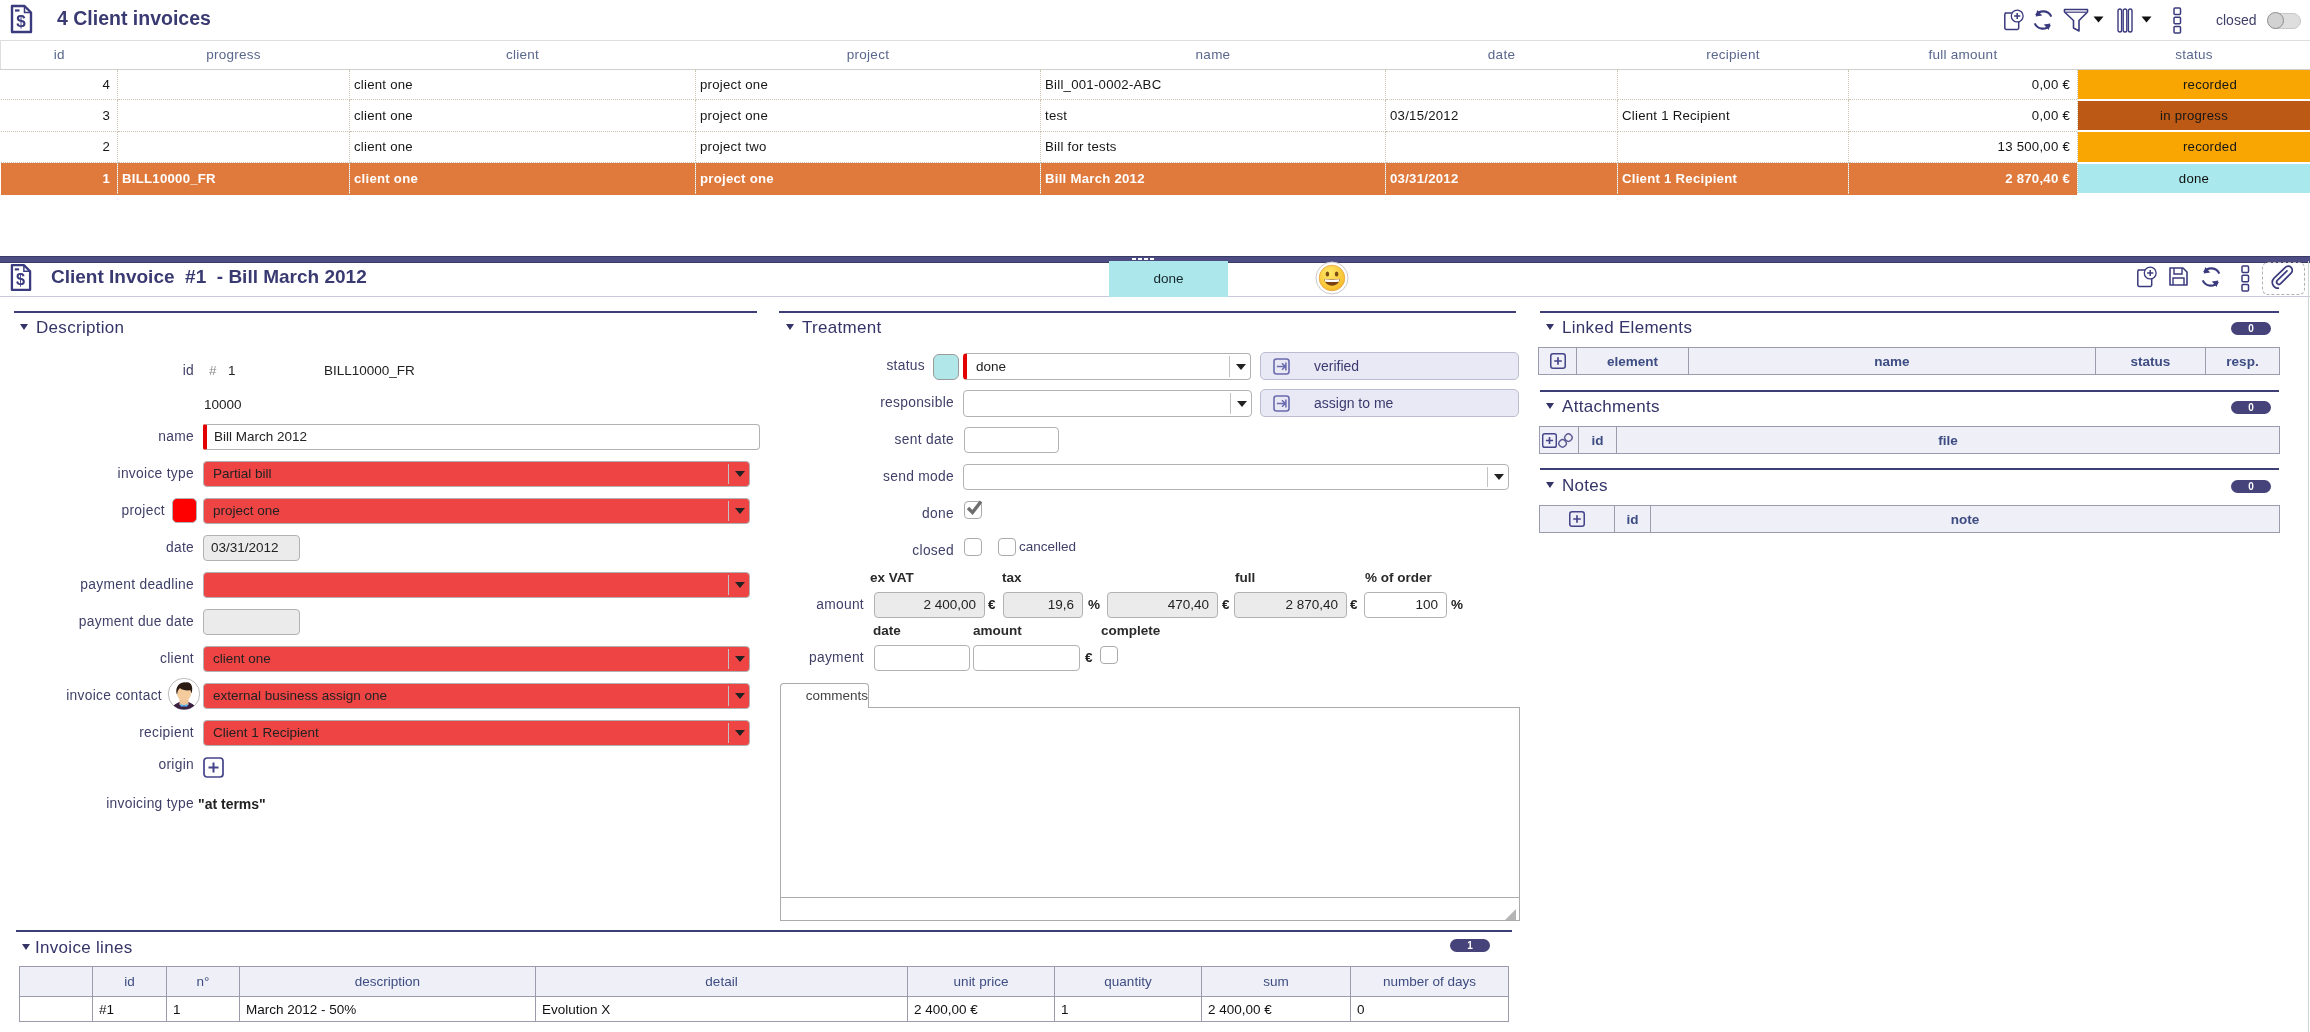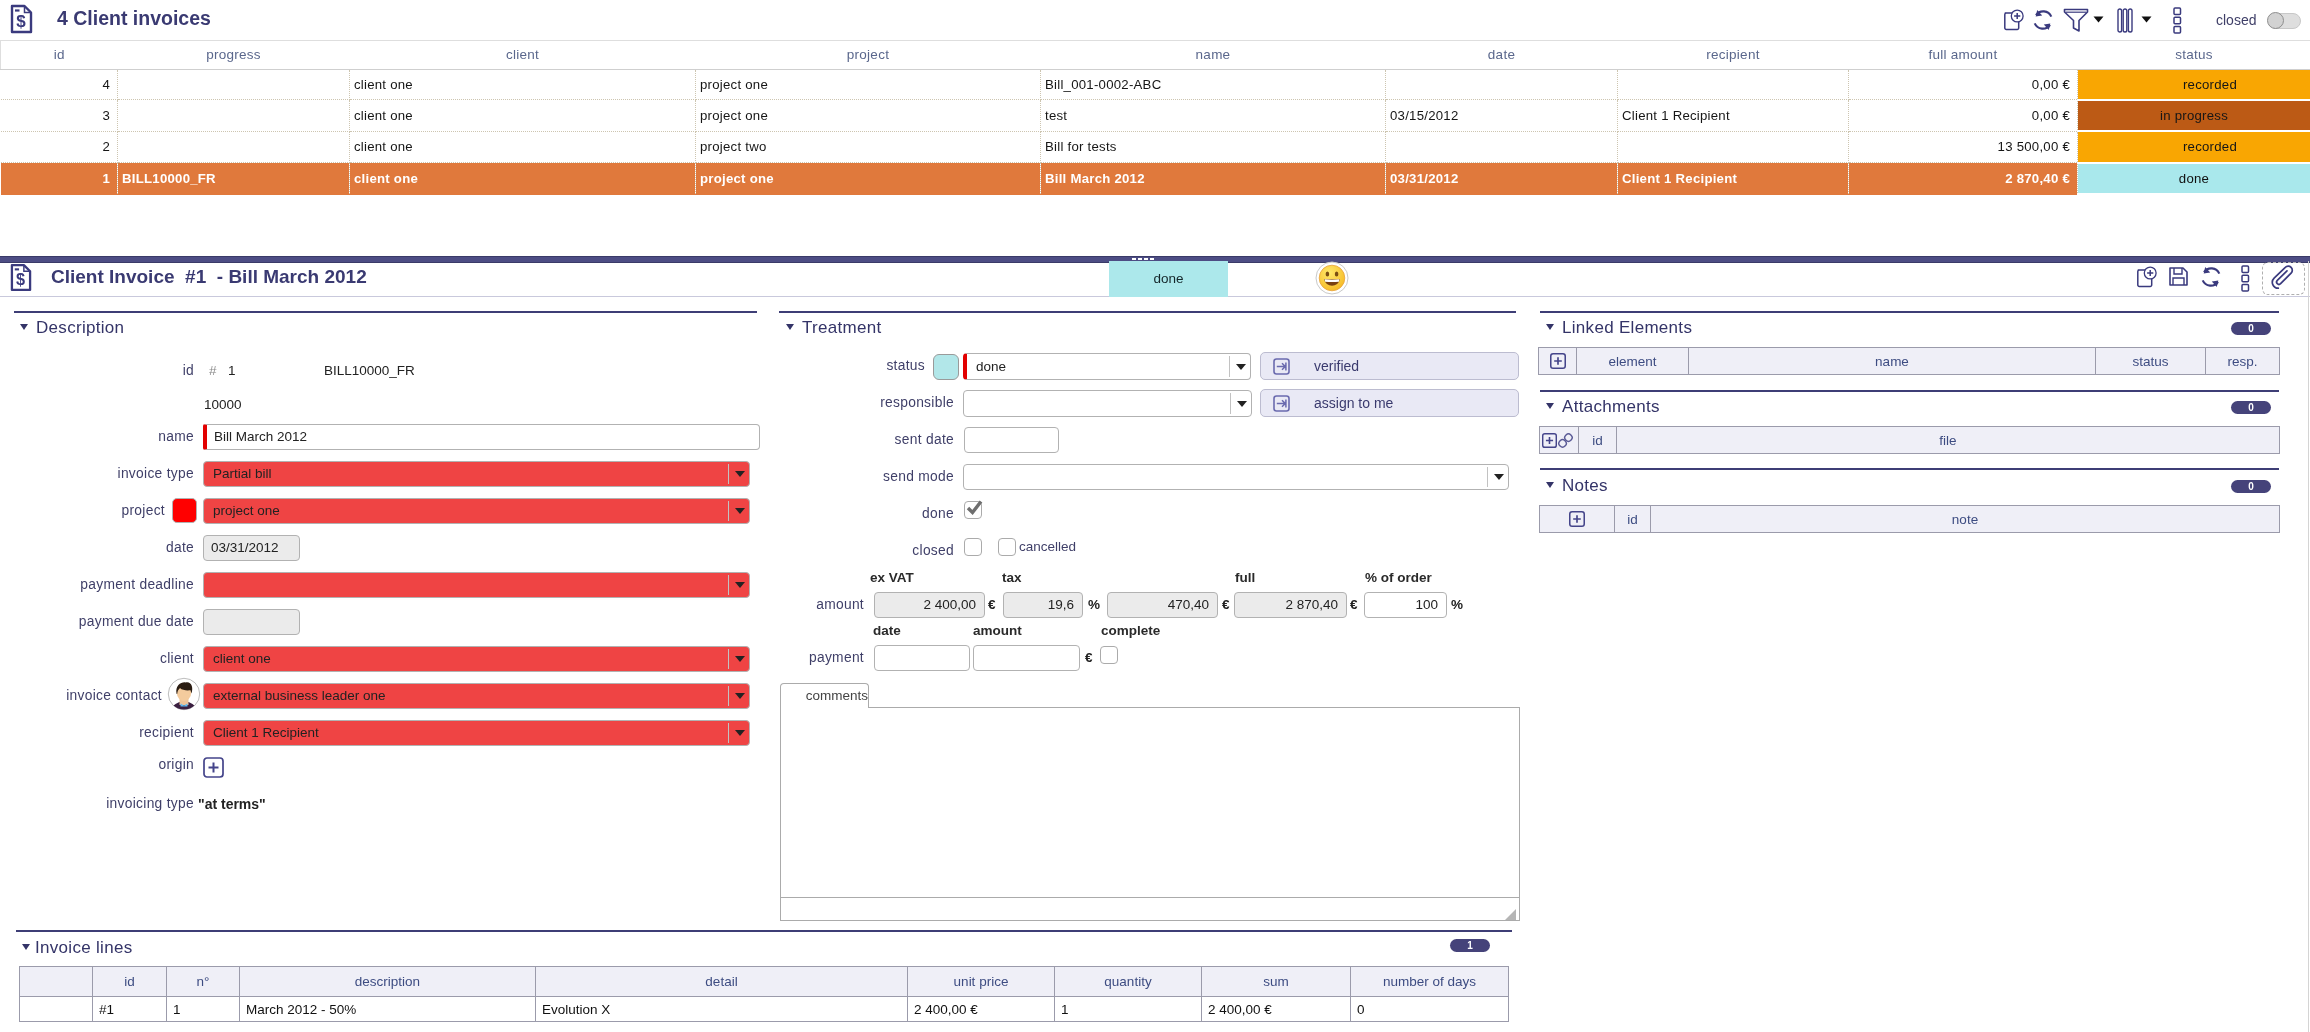--- a/index.html
+++ b/index.html
@@ -32,21 +32,21 @@
 .btn{position:absolute;background:#E9E9F5;border:1px solid #BCBCD0;border-radius:5px;height:26px;font-size:14px;color:#3A3A6E;}
 .btn .tx{position:absolute;left:38px;top:0;height:26px;line-height:26px;margin-left:15px;}
 .btn svg{position:absolute;left:12px;top:5px;}
 .cb{position:absolute;width:16px;height:16px;background:#fff;border:1px solid #ABABAB;border-radius:4px;}
 .sect{position:absolute;font-size:17px;letter-spacing:0.3px;color:#343468;white-space:nowrap;}
 .tri{position:absolute;width:0;height:0;border:4.5px solid transparent;border-top:6px solid #343468;}
 .pill{position:absolute;width:40px;height:13px;border-radius:7px;background:#45437A;color:#fff;font-size:10px;font-weight:bold;text-align:center;line-height:13px;}
 .secline{position:absolute;height:2px;background:#3E3E76;}
 .blbl{position:absolute;font-size:13.5px;font-weight:bold;color:#2A2A2A;white-space:nowrap;}
 .rtbl{position:absolute;border-collapse:collapse;table-layout:fixed;font-size:13.5px;color:#3D4C82;}
-.rtbl td{background:#EFEFF7;border:1px solid #9B9BAB;text-align:center;height:26px;overflow:hidden;padding:0;}
+.rtbl td{background:#EFEFF7;border:1px solid #9B9BAB;text-align:center;height:26px;overflow:hidden;padding:0;font-weight:bold;}
 #iltbl{position:absolute;border-collapse:collapse;table-layout:fixed;font-size:13.5px;}
 #iltbl td{border:1px solid #9B9BAB;height:27px;overflow:hidden;white-space:nowrap;}
 #iltbl tr.h td{background:#EFEFF7;color:#3D4C82;text-align:center;}
 #iltbl tr.d td{background:#fff;color:#111;height:24px;padding:0 0 0 6px;}
 .ic{position:absolute;}
 </style>
 </head>
 <body>
 <div id="page">
 <svg class="ic" style="left:10px;top:4px" width="23" height="30" viewBox="0 0 23 30">
@@ -265,21 +265,21 @@
  <circle cx="17" cy="17" r="15.7" fill="#fff" stroke="#BDBDBD" stroke-width="1"></circle>
  <g clip-path="url(#avc)">
   <path d="M5 33 a12 8.5 0 0 1 24 0 z" fill="#3B1F40"></path>
   <path d="M12.5 22 h9 v6 h-9 z" fill="#EFC498"></path>
   <ellipse cx="17" cy="15.5" rx="7.2" ry="8.6" fill="#F4CB9D"></ellipse>
   <path d="M9.6 17 c-1.8-9 5-12.3 9-11.6 c5.5-1.4 8.2 4.6 5.8 11.2 l-0.9-3.3 c-3.3 0.4-8.4 0.2-10.5-2.2 c-1 1.4-2.4 2-2.7 5.6 z" fill="#2A1C12"></path>
   <path d="M13.5 26.5 l3.5 2 3.5 -2 v3 h-7 z" fill="#62B8F0"></path>
  </g>
 </svg>
 <div class="sel" style="left:203px;top:683px;width:545px">
-      <div class="tx">external business leader one</div>
+      <div class="tx">external business assign one</div>
       <div class="ab"></div>
       <div class="ar"></div>
     </div>
 <div class="lbl" style="left:-6px;top:720px;width:200px">recipient</div>
 <div class="sel" style="left:203px;top:720px;width:545px">
       <div class="tx">Client 1 Recipient</div>
       <div class="ab"></div>
       <div class="ar"></div>
     </div>
 <div class="lbl" style="left:-6px;top:752px;width:200px">origin</div>

